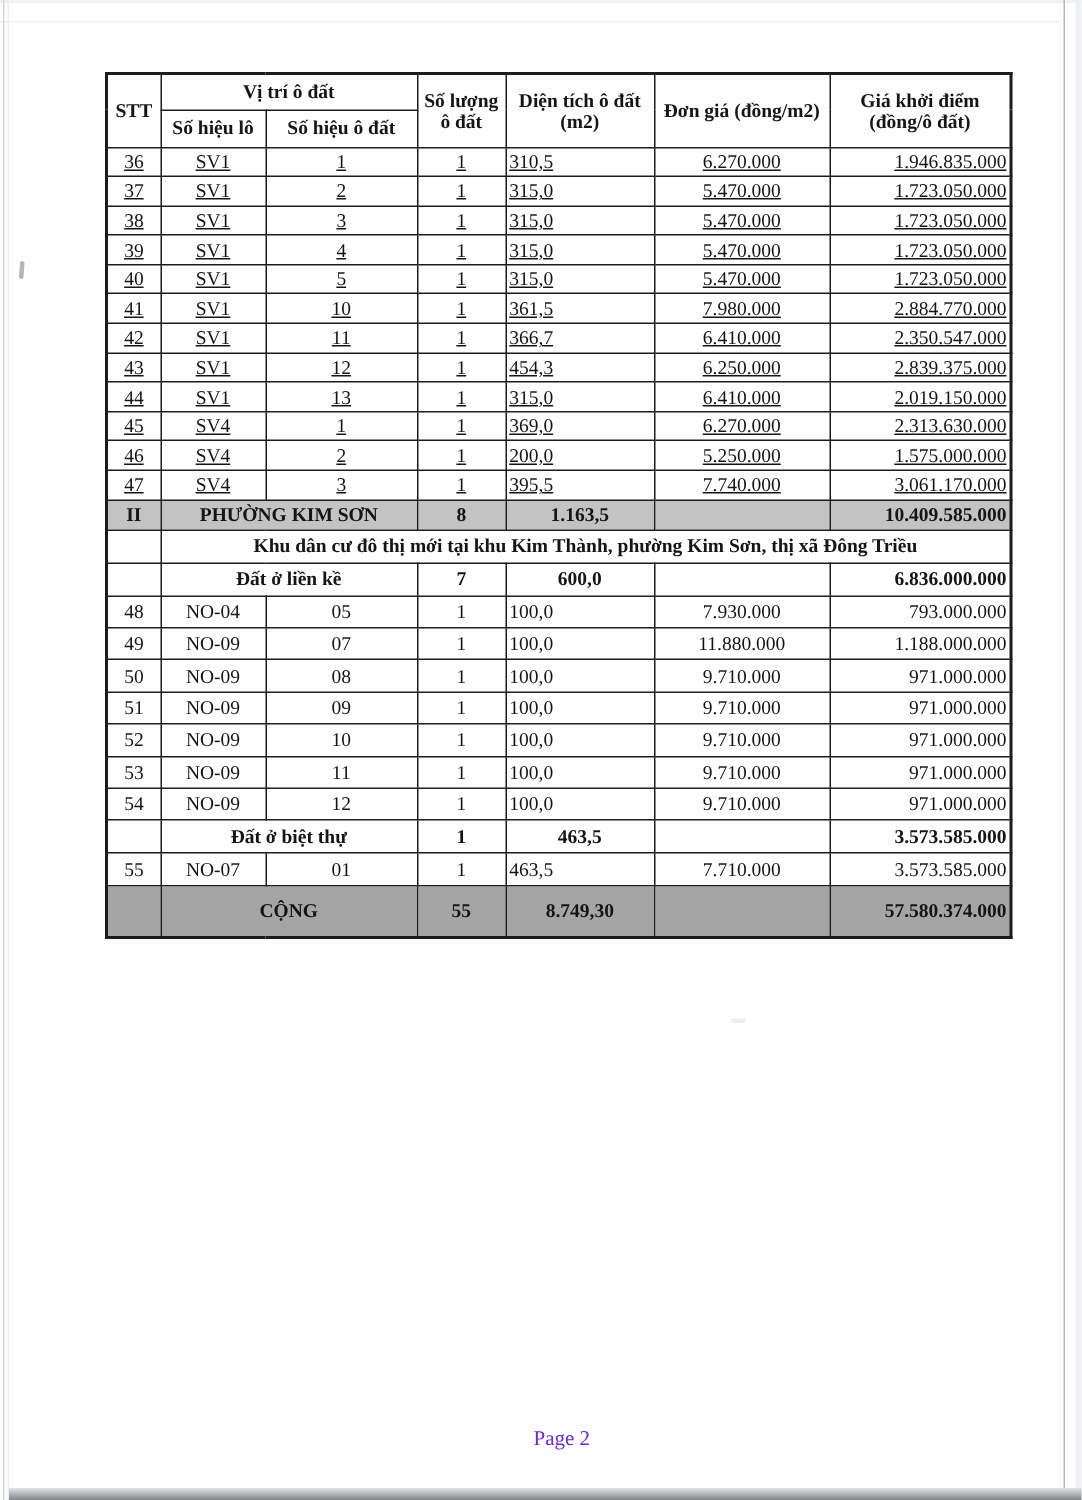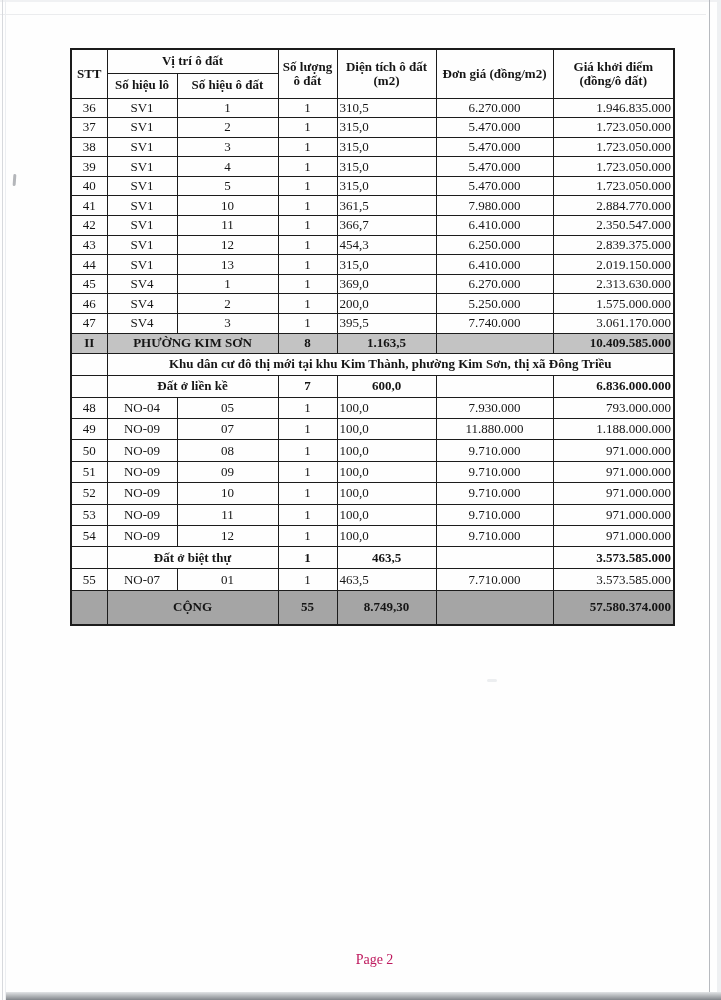--- a/index.html
+++ b/index.html
@@ -29,33 +29,33 @@
     border-collapse:collapse;table-layout:fixed;
     border:2px solid var(--border,#1c1c1c);
     font-size:13px;line-height:1.08;
   }
   table.land th,table.land td{
     border:1px solid var(--border,#1c1c1c);
     padding:0 2px;overflow:hidden;white-space:normal;
   }
   table.land th{font-weight:bold;text-align:center;padding:1px 2px;}
   tr.hr1{height:24px;} tr.hr2{height:25px;}
-  tr.rh-a{height:19.6px;} tr.rh-b{height:22px;} tr.rh-c{height:21.4px;padding-left:44px;}
+  tr.rh-a{height:19.6px;text-decoration:underline;} tr.rh-b{height:22px;} tr.rh-c{height:21.4px;padding-left:44px;}
   tr.rh-w{height:20px;} tr.rh-g{height:35px;}
   td.c{text-align:center;}
   td.ra{text-align:left;padding-right:2px;}
   td.rp{text-align:right;padding-right:3px;}
   td.l{text-align:center;padding-left:5px;}
   td.b{font-weight:bold;}
   tr.ward td{background:var(--section-bg,#c3c3c3);}
   tr.grand td{background:var(--total-bg,#a5a5a5);}
 
   .footer{
     position:absolute;left:0;top:952px;width:721px;
-    text-align:center;font-size:14px;color:#be185d;
+    text-align:center;font-size:14px;color:#6d28d9;
     padding-left:28px;box-sizing:border-box;
   }
 </style>
 </head>
 <body>
 
 <div class="paper">
   <div class="edge-top"></div>
   <div class="edge-topline"></div>
   <div class="edge-left"></div>

